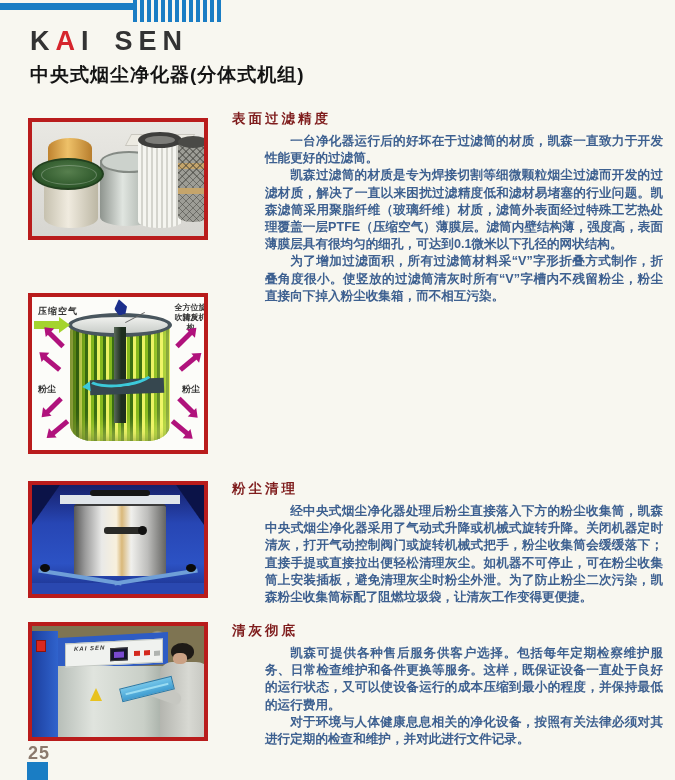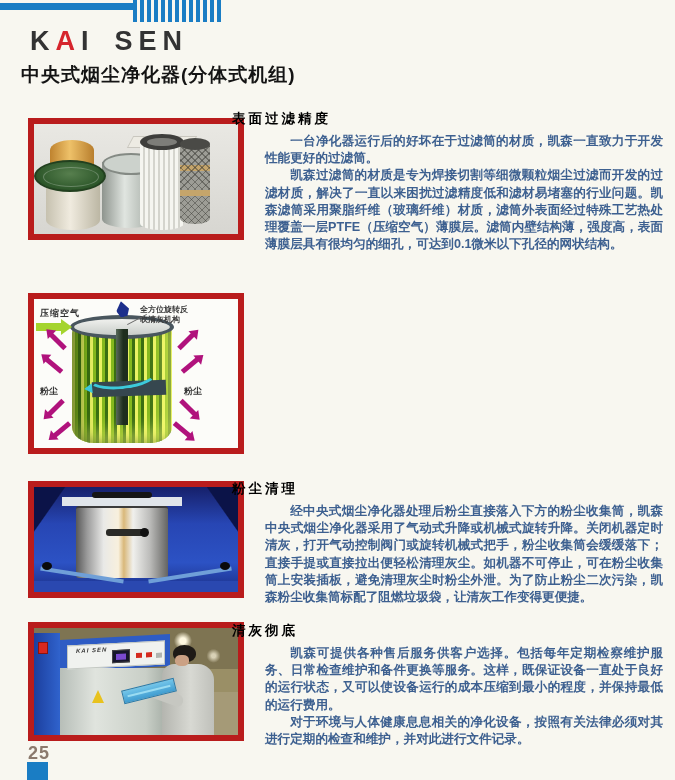--- a/index.html
+++ b/index.html
@@ -9,26 +9,26 @@
           background:#f8f7f0; overflow:hidden; }
 
   
   .top-bar { position:absolute; left:0; top:3px; width:140px; height:7px; background:#1a7dc4; }
   .barcode { position:absolute; left:133px; top:0; width:89px; height:22px;
              background:repeating-linear-gradient(90deg,#1a7dc4 0 4px,#f8f7f0 4px 7px); }
   .logo { position:absolute; left:30px; top:26px; font-size:27px; font-weight:bold;
           letter-spacing:6px; color:#333; }
   .logo .red { color:#d6252c; }
   .logo .gap { margin-left:20px; }
-  .page-title { position:absolute; left:21px; top:62px; font-size:19px; font-weight:bold;
+  .page-title { position:absolute; left:30px; top:62px; font-size:19px; font-weight:bold;
                 color:#141414; letter-spacing:1px; }
 
   
-  .fig { position:absolute; left:28px; width:216px; border:6px solid #b91c1c;
-         background:#fff; overflow:hidden; }
+  .fig { position:absolute; left:28px; width:180px; border:4px solid #b91c1c;
+         background:#fff; overflow:hidden;text-align:center; }
   .fig * { position:absolute; }
   #fig1 { top:118px; height:122px; background:linear-gradient(180deg,#e9e8e3,#d7d6d1); }
   #fig2 { top:293px; height:161px; background:#fcfcf9; }
   #fig3 { top:481px; height:117px; background:linear-gradient(180deg,#16206a,#2746b4 35%,#2c52c4 72%,#1b2e86); }
   #fig4 { top:622px; height:119px; background:linear-gradient(180deg,#7e7452 0 38%,#9a8f66 38% 60%,#a59a77 60%); }
 
   
   .f1-tan { left:16px; top:16px; width:44px; height:58px; border-radius:22px 22px 0 0/10px 10px 0 0;
             background:linear-gradient(90deg,#bf832f,#eec169 45%,#b87e2d); }
   .f1-lid { left:0px; top:36px; width:72px; height:32px; border-radius:50%;
@@ -144,21 +144,21 @@
             background:linear-gradient(90deg,#b4b5af,#d8d9d3 55%,#bfc0ba); }
   .p-arm { left:112px; top:62px; width:38px; height:12px; background:#c6c7c1; border-radius:6px;
             transform:rotate(20deg); z-index:4; }
   .p-tray { left:88px; top:56px; width:54px; height:14px; z-index:4; transform:rotate(-14deg);
             background:linear-gradient(180deg,#74c6ea,#3f9cd0); border:1px solid #2a7aa8; }
   .p-tray::after{ content:""; position:absolute; left:4px; top:5px; width:44px; height:2px; background:#9adcf2; }
 
   
   .col { position:absolute; left:232px; width:431px; }
   #col1 { top:110px; } #col2 { top:287px; } #col3 { top:480px; } #col4 { top:622px; }
-  .col h2 { font-size:13.5px; font-weight:bold; color:#000000; letter-spacing:3px; margin-bottom:5px; }
+  .col h2 { font-size:13.5px; font-weight:bold; color:#7f1d1d; letter-spacing:3px; margin-bottom:5px; }
   .col p { font-size:12.6px; font-weight:bold; color:#3d6090; line-height:17.2px;
            text-indent:2em; text-align:justify;margin-left:33px; }
 
   
   .page-num { position:absolute; left:28px; top:743px; font-size:18px; font-weight:bold;
               color:#8b7a6d; letter-spacing:1px; }
   .foot-sq { position:absolute; left:27px; top:762px; width:21px; height:18px; background:#1a7dc4; }
 </style>
 </head>
 <body>
@@ -180,20 +180,21 @@
     <i class="f1-ring"></i>
     <i class="f1-mesh">
         <i></i>
       </i>
     <i class="f1-mesh-ring"></i>
   </div>
   <div class="col" id="col1">
     <h2>表面过滤精度</h2>
     <p>一台净化器运行后的好坏在于过滤筒的材质，凯森一直致力于开发性能更好的过滤筒。</p>
     <p>凯森过滤筒的材质是专为焊接切割等细微颗粒烟尘过滤而开发的过滤材质，解决了一直以来困扰过滤精度低和滤材易堵塞的行业问题。凯森滤筒采用聚脂纤维（玻璃纤维）材质，滤筒外表面经过特殊工艺热处理覆盖一层PTFE（压缩空气）薄膜层。滤筒内壁结构薄，强度高，表面薄膜层具有很均匀的细孔，可达到0.1微米以下孔径的网状结构。</p>
+    <p>为了增加过滤面积，所有过滤筒材料采“V”字形折叠方式制作，折叠角度很小。使竖放的过滤筒清灰时所有“V”字槽内不残留粉尘，粉尘直接向下掉入粉尘收集箱，而不相互污染。</p>
   </div>
 
   <div class="fig" id="fig2">
     <i class="d-cyl"></i>
     <i class="d-rim"></i>
     <i class="d-knob"></i>
     <i class="d-core"></i>
     <i class="d-band"></i>
     <i class="d-arc"></i>
     <span class="d-airlabel">压缩空气</span>

